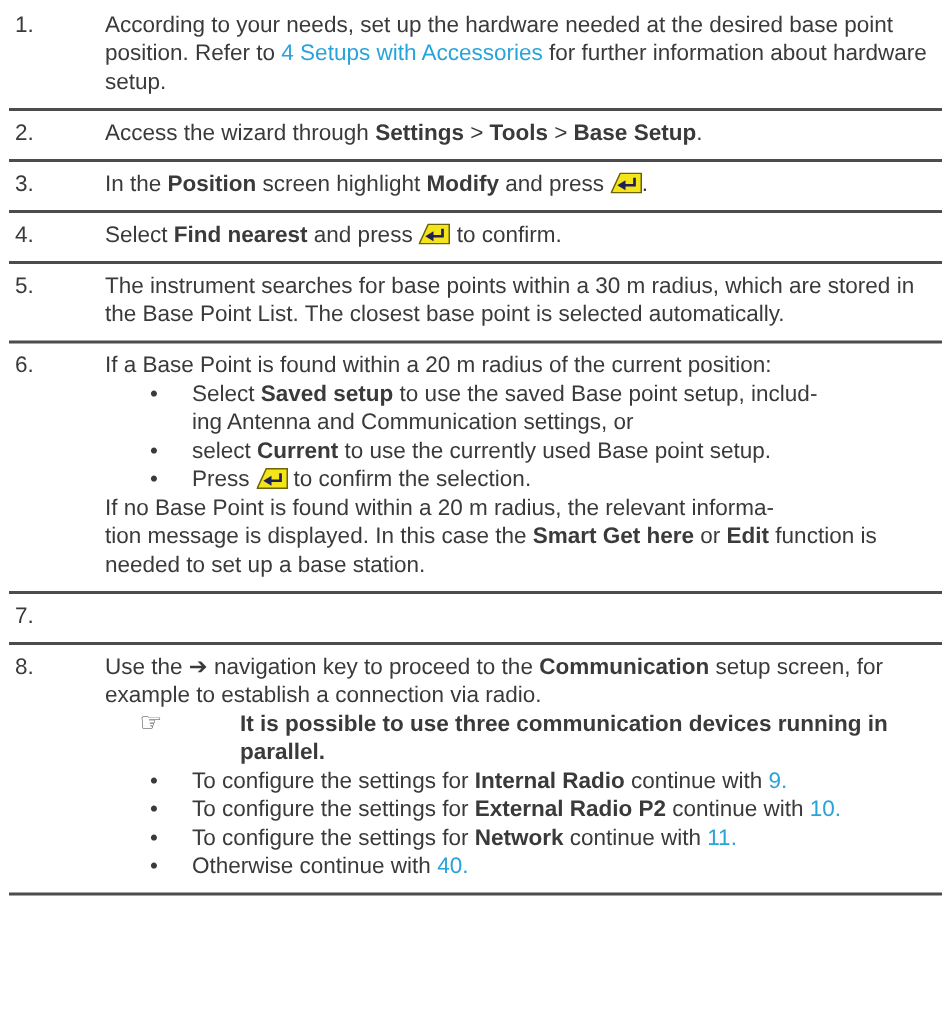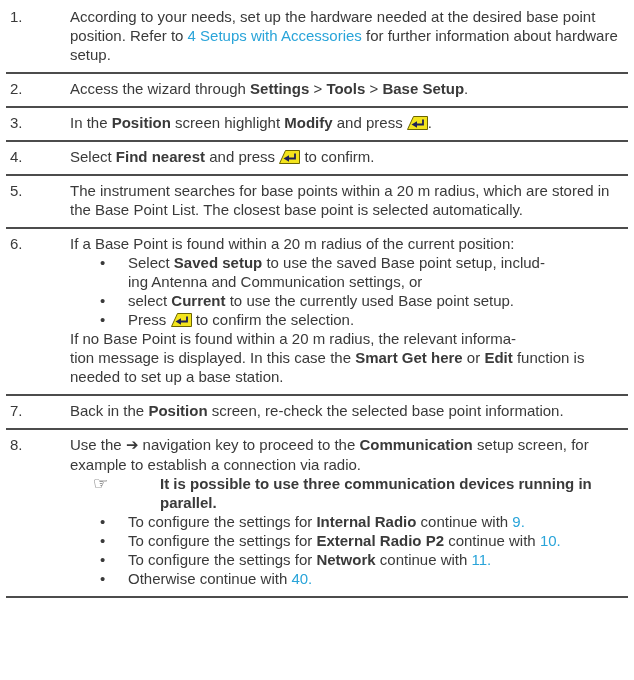--- a/index.html
+++ b/index.html
@@ -64,21 +64,21 @@
           <div class="pblock"><span>Select </span><span class="b">Find nearest</span><span> and press </span><span class="ekey"><svg width="21" height="14" viewBox="0 0 21 14" aria-hidden="true">
                 <polygon points="6.5,0.5 20.5,0.5 20.5,13.5 0.5,13.5" fill="#f3e41c" stroke="#6b6400" stroke-width="1"></polygon>
                 <path d="M16 3.5 L16 8.5 L9.5 8.5" fill="none" stroke="#1f2156" stroke-width="1.8"></path>
                 <polygon points="4.5,8.5 10,5.2 10,11.8" fill="#1f2156"></polygon>
               </svg></span><span> to confirm.</span></div>
         </div>
       </div>
       <div class="step-row">
         <div class="num">5.</div>
         <div class="content">
-          <div class="pblock"><span>The instrument searches for base points within a 20 m radius, which are stored in the Base Point List. The closest base point is selected automatically.</span></div>
+          <div class="pblock"><span>The instrument searches for base points within a 30 m radius, which are stored in the Base Point List. The closest base point is selected automatically.</span></div>
         </div>
       </div>
       <div class="step-row">
         <div class="num">6.</div>
         <div class="content">
           <div class="pblock"><span>If a Base Point is found within a 20 m radius of the current position:</span></div>
           <div class="bullet-block">
             <span class="bullet">•</span>
             <span class="btext"><span>Select </span><span class="b">Saved setup</span><span> to use the saved Base point setup, includ-</span><br><span>ing Antenna and Communication settings, or</span></span>
           </div>
@@ -92,23 +92,20 @@
                   <polygon points="6.5,0.5 20.5,0.5 20.5,13.5 0.5,13.5" fill="#f3e41c" stroke="#6b6400" stroke-width="1"></polygon>
                   <path d="M16 3.5 L16 8.5 L9.5 8.5" fill="none" stroke="#1f2156" stroke-width="1.8"></path>
                   <polygon points="4.5,8.5 10,5.2 10,11.8" fill="#1f2156"></polygon>
                 </svg></span><span> to confirm the selection.</span></span>
           </div>
           <div class="pblock"><span>If no Base Point is found within a 20 m radius, the relevant informa-</span><br><span>tion message is displayed. In this case the </span><span class="b">Smart Get here</span><span> or </span><span class="b">Edit</span><span> function is needed to set up a base station.</span></div>
         </div>
       </div>
       <div class="step-row">
         <div class="num">7.</div>
-        <div class="content">
-          <div class="pblock"><span>Back in the </span><span class="b">Position</span><span> screen, re-check the selected base point information.</span></div>
-        </div>
       </div>
       <div class="step-row">
         <div class="num">8.</div>
         <div class="content">
           <div class="pblock"><span>Use the </span><span class="arrow">➔</span><span> navigation key to proceed to the </span><span class="b">Communication</span><span> setup screen, for example to establish a connection via radio.</span></div>
           <div class="note-block">
             <span class="hand">☞</span>
             <span class="ntext"><span>It is possible to use three communication devices running in parallel.</span></span>
           </div>
           <div class="bullet-block">

